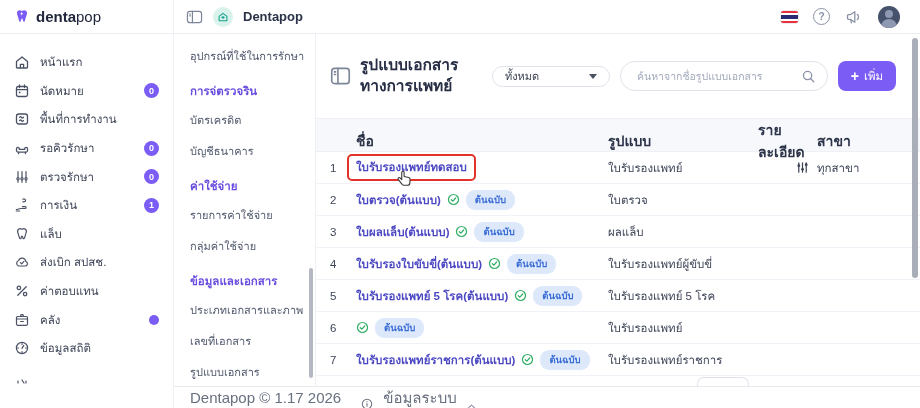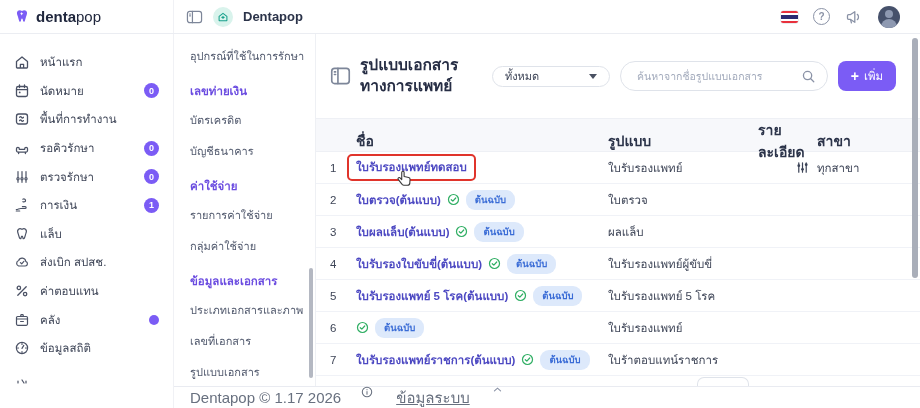--- a/index.html
+++ b/index.html
@@ -91,21 +91,21 @@
   .cursor-hand { position:absolute; left:40px; top:15px; z-index:20; }
   .pagination-partial { position:absolute; left:381px; bottom:0; width:52px; height:9px;
     border:1px solid #dfe3ea; border-bottom:none; border-radius:7px 7px 0 0; background:#fff; }
   .main-scroll { position:absolute; right:2px; top:4px; width:6px; height:240px;
     background:#a9aeb9; border-radius:3px; }
 
   
   .footer { position:absolute; left:174px; right:0; bottom:0; height:22px; background:#fff;
     border-top:1px solid #e9ebf1; display:flex; align-items:center; gap:20px;
     padding-left:16px; font-size:15px; color:#68707f; }
-  .f-sys { display:flex; align-items:flex-start; gap:23px; cursor:pointer;text-decoration:underline; }
+  .f-sys { display:flex; align-items:flex-end; gap:10px; cursor:pointer; }
 </style>
 </head>
 <body>
 
 <div class="topbar">
   <div class="logo-area">
     <span class="icn">
       <svg width="18" height="18" viewBox="0 0 16 16">
           <path fill="#7b5cf5" d="M8 2.6C6.9 1.8 5.4 1.7 4.4 2.5 3.3 3.4 3.3 5 4 6.7c.6 1.5.9 3.6 1.6 5 .3.7 1.2.6 1.4-.1.3-1 .4-2.2 1-2.2s.7 1.2 1 2.2c.2.7 1.1.8 1.4.1.7-1.4 1-3.5 1.6-5 .7-1.7.7-3.3-.4-4.2-1-.8-2.5-.7-3.6.1z"></path>
           <path fill="#fff" d="M7.2 4.6l.5-1 .5 1 1 .5-1 .5-.5 1-.5-1-1-.5z"></path>
@@ -257,21 +257,21 @@
         <svg width="16" height="16" viewBox="0 0 16 16" fill="none" stroke="currentColor" stroke-width="1.2" stroke-linecap="round">
           <path d="M4 12v2M8 11l2 3M12 12v2"></path>
         </svg>
       </span>
   </div>
 </div>
 
 <div class="subbar">
   <div class="ss-item">อุปกรณ์ที่ใช้ในการรักษา</div>
 
-  <div class="ss-header">เลขท่ายเงิน</div>
+  <div class="ss-header">การจ่ตรวจริน</div>
   <div class="ss-item">บัตรเครดิต</div>
   <div class="ss-item">บัญชีธนาคาร</div>
 
   <div class="ss-header">ค่าใช้จ่าย</div>
   <div class="ss-item">รายการค่าใช้จ่าย</div>
   <div class="ss-item">กลุ่มค่าใช้จ่าย</div>
 
   <div class="ss-header">ข้อมูลและเอกสาร</div>
   <div class="ss-item">ประเภทเอกสารและภาพ</div>
   <div class="ss-item">เลขที่เอกสาร</div>
@@ -434,21 +434,21 @@
     <div class="c-name">
       <a class="link">ใบรับรองแพทย์ราชการ(ต้นแบบ)</a>
       <span class="icn">
           <svg width="13" height="13" viewBox="0 0 14 14" fill="none" stroke="#2fae63" stroke-width="1.3" stroke-linecap="round" stroke-linejoin="round">
             <circle cx="7" cy="7" r="5.4"></circle>
             <path d="M4.6 7.2l1.7 1.6 3.1-3.4"></path>
           </svg>
         </span>
       <span class="pill-badge">ต้นฉบับ</span>
     </div>
-    <div class="c-format">ใบรัาตอบแทน์ราชการ</div>
+    <div class="c-format">ใบรับรองแพทย์ราชการ</div>
     <div class="c-details"></div>
     <div class="c-branch"></div>
   </div>
 
   <div class="pagination-partial"></div>
   <div class="main-scroll"></div>
 </div>
 
 <div class="footer">
   <span>Dentapop © 1.17 2026</span>

